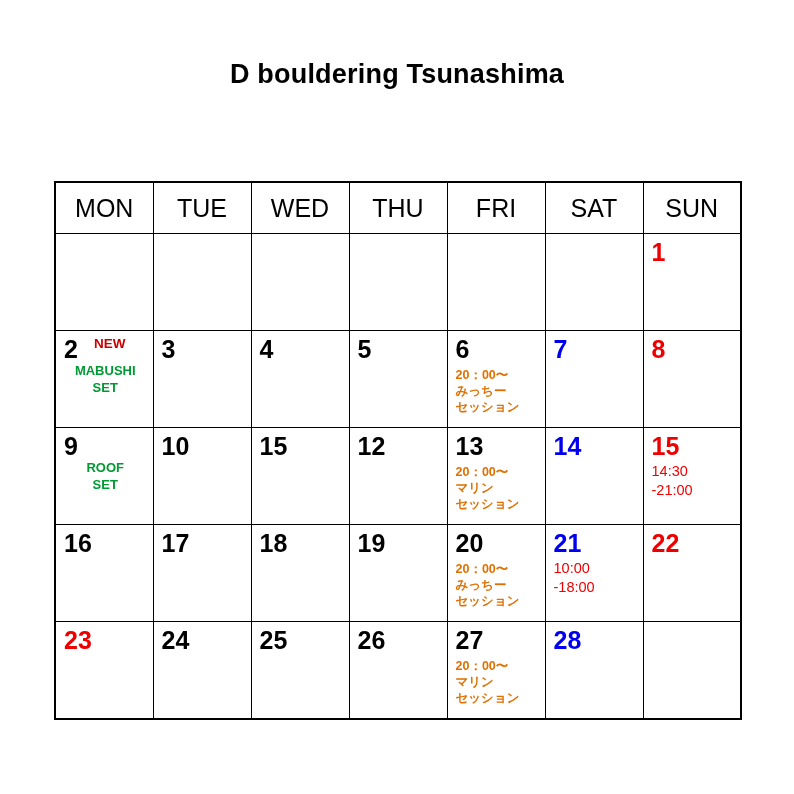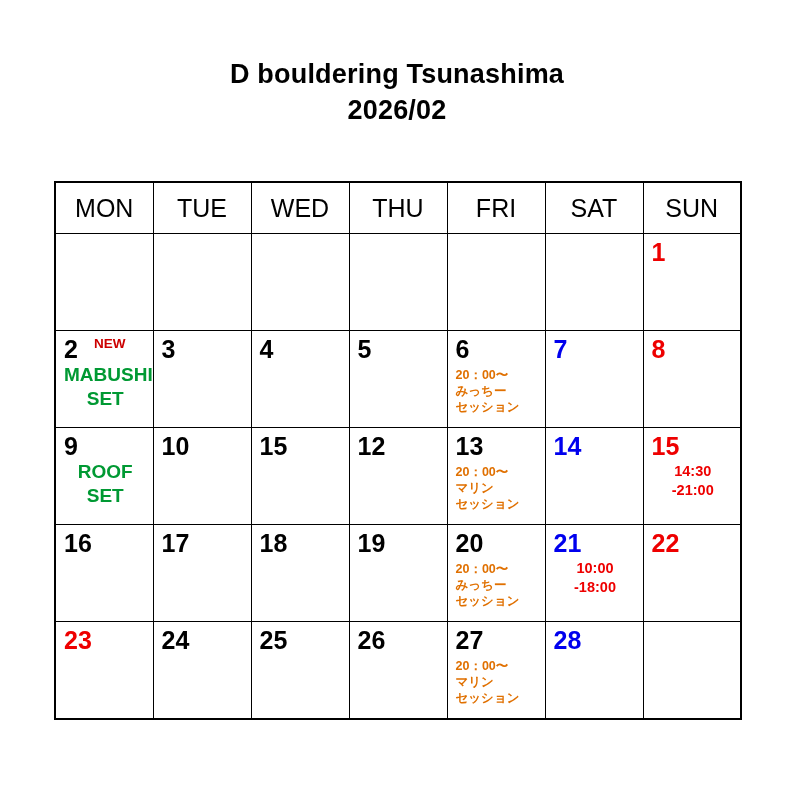--- a/index.html
+++ b/index.html
@@ -78,32 +78,31 @@
 
   .note-orange {
     color: #e07000;
     font-size: 12.5px;
     font-weight: bold;
     line-height: 1.28;
     margin-top: 5px;
   }
   .note-green {
     color: #009933;
-    font-size: 19px;
+    font-size: 13px;
     font-weight: bold;
     line-height: 1.25;
     text-align: center;
     margin-top: 1px;
   }
   .note-red {
     color: #ee0000;
     font-size: 14.5px;
-    font-weight: bold;
+    font-weight: normal;
     line-height: 1.3;
-    text-align: center;
     margin-top: 3px;
   }
   .inline-set {
     display: inline-block;
     margin-left: 16px;
     color: #cc0000;
     font-size: 13.5px;
     font-weight: bold;
     vertical-align: 6px;
   }
@@ -112,21 +111,20 @@
     align-items: flex-start;
   }
 </style>
 </head>
 <body>
 
 <div class="page">
 
   <div class="title-block">
     <div class="title-line">D bouldering Tsunashima</div>
-    <div class="title-line">2026/02</div>
   </div>
 
   <div class="calendar-wrap">
     <table class="calendar">
       <thead>
         <tr id="header-row">
             <th class="">MON</th>
             <th class="">TUE</th>
             <th class="">WED</th>
             <th class="">THU</th>

